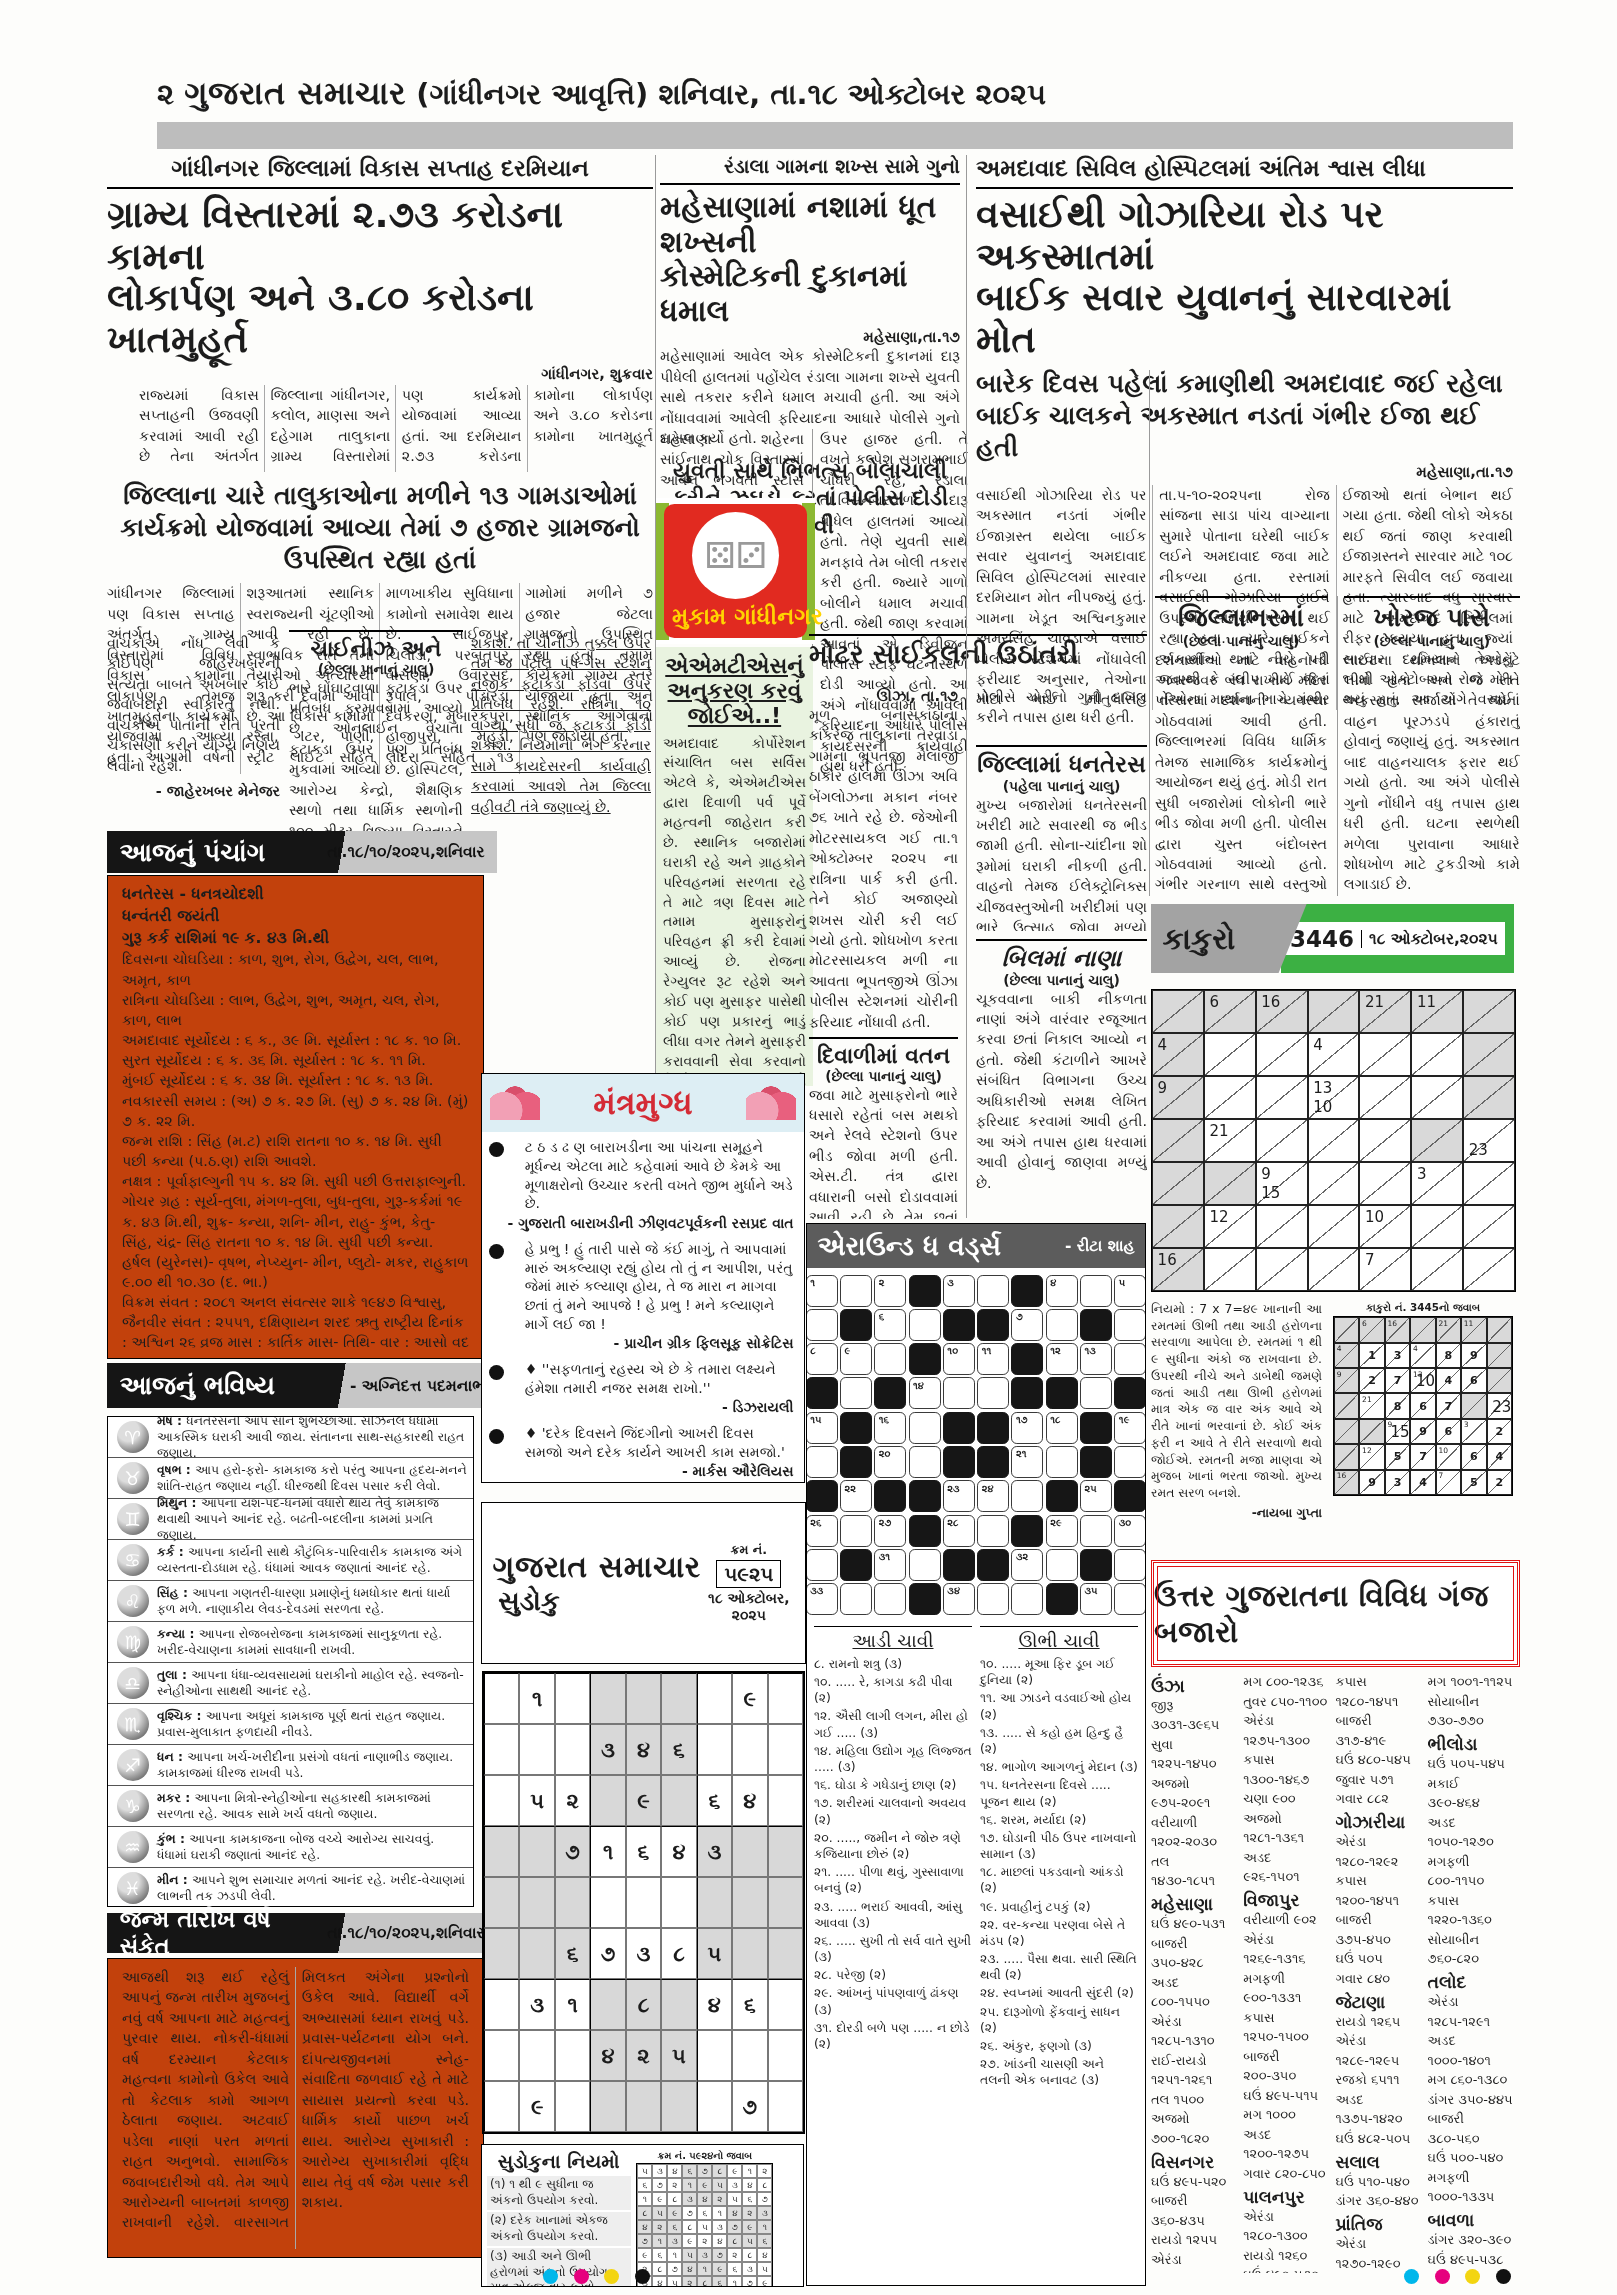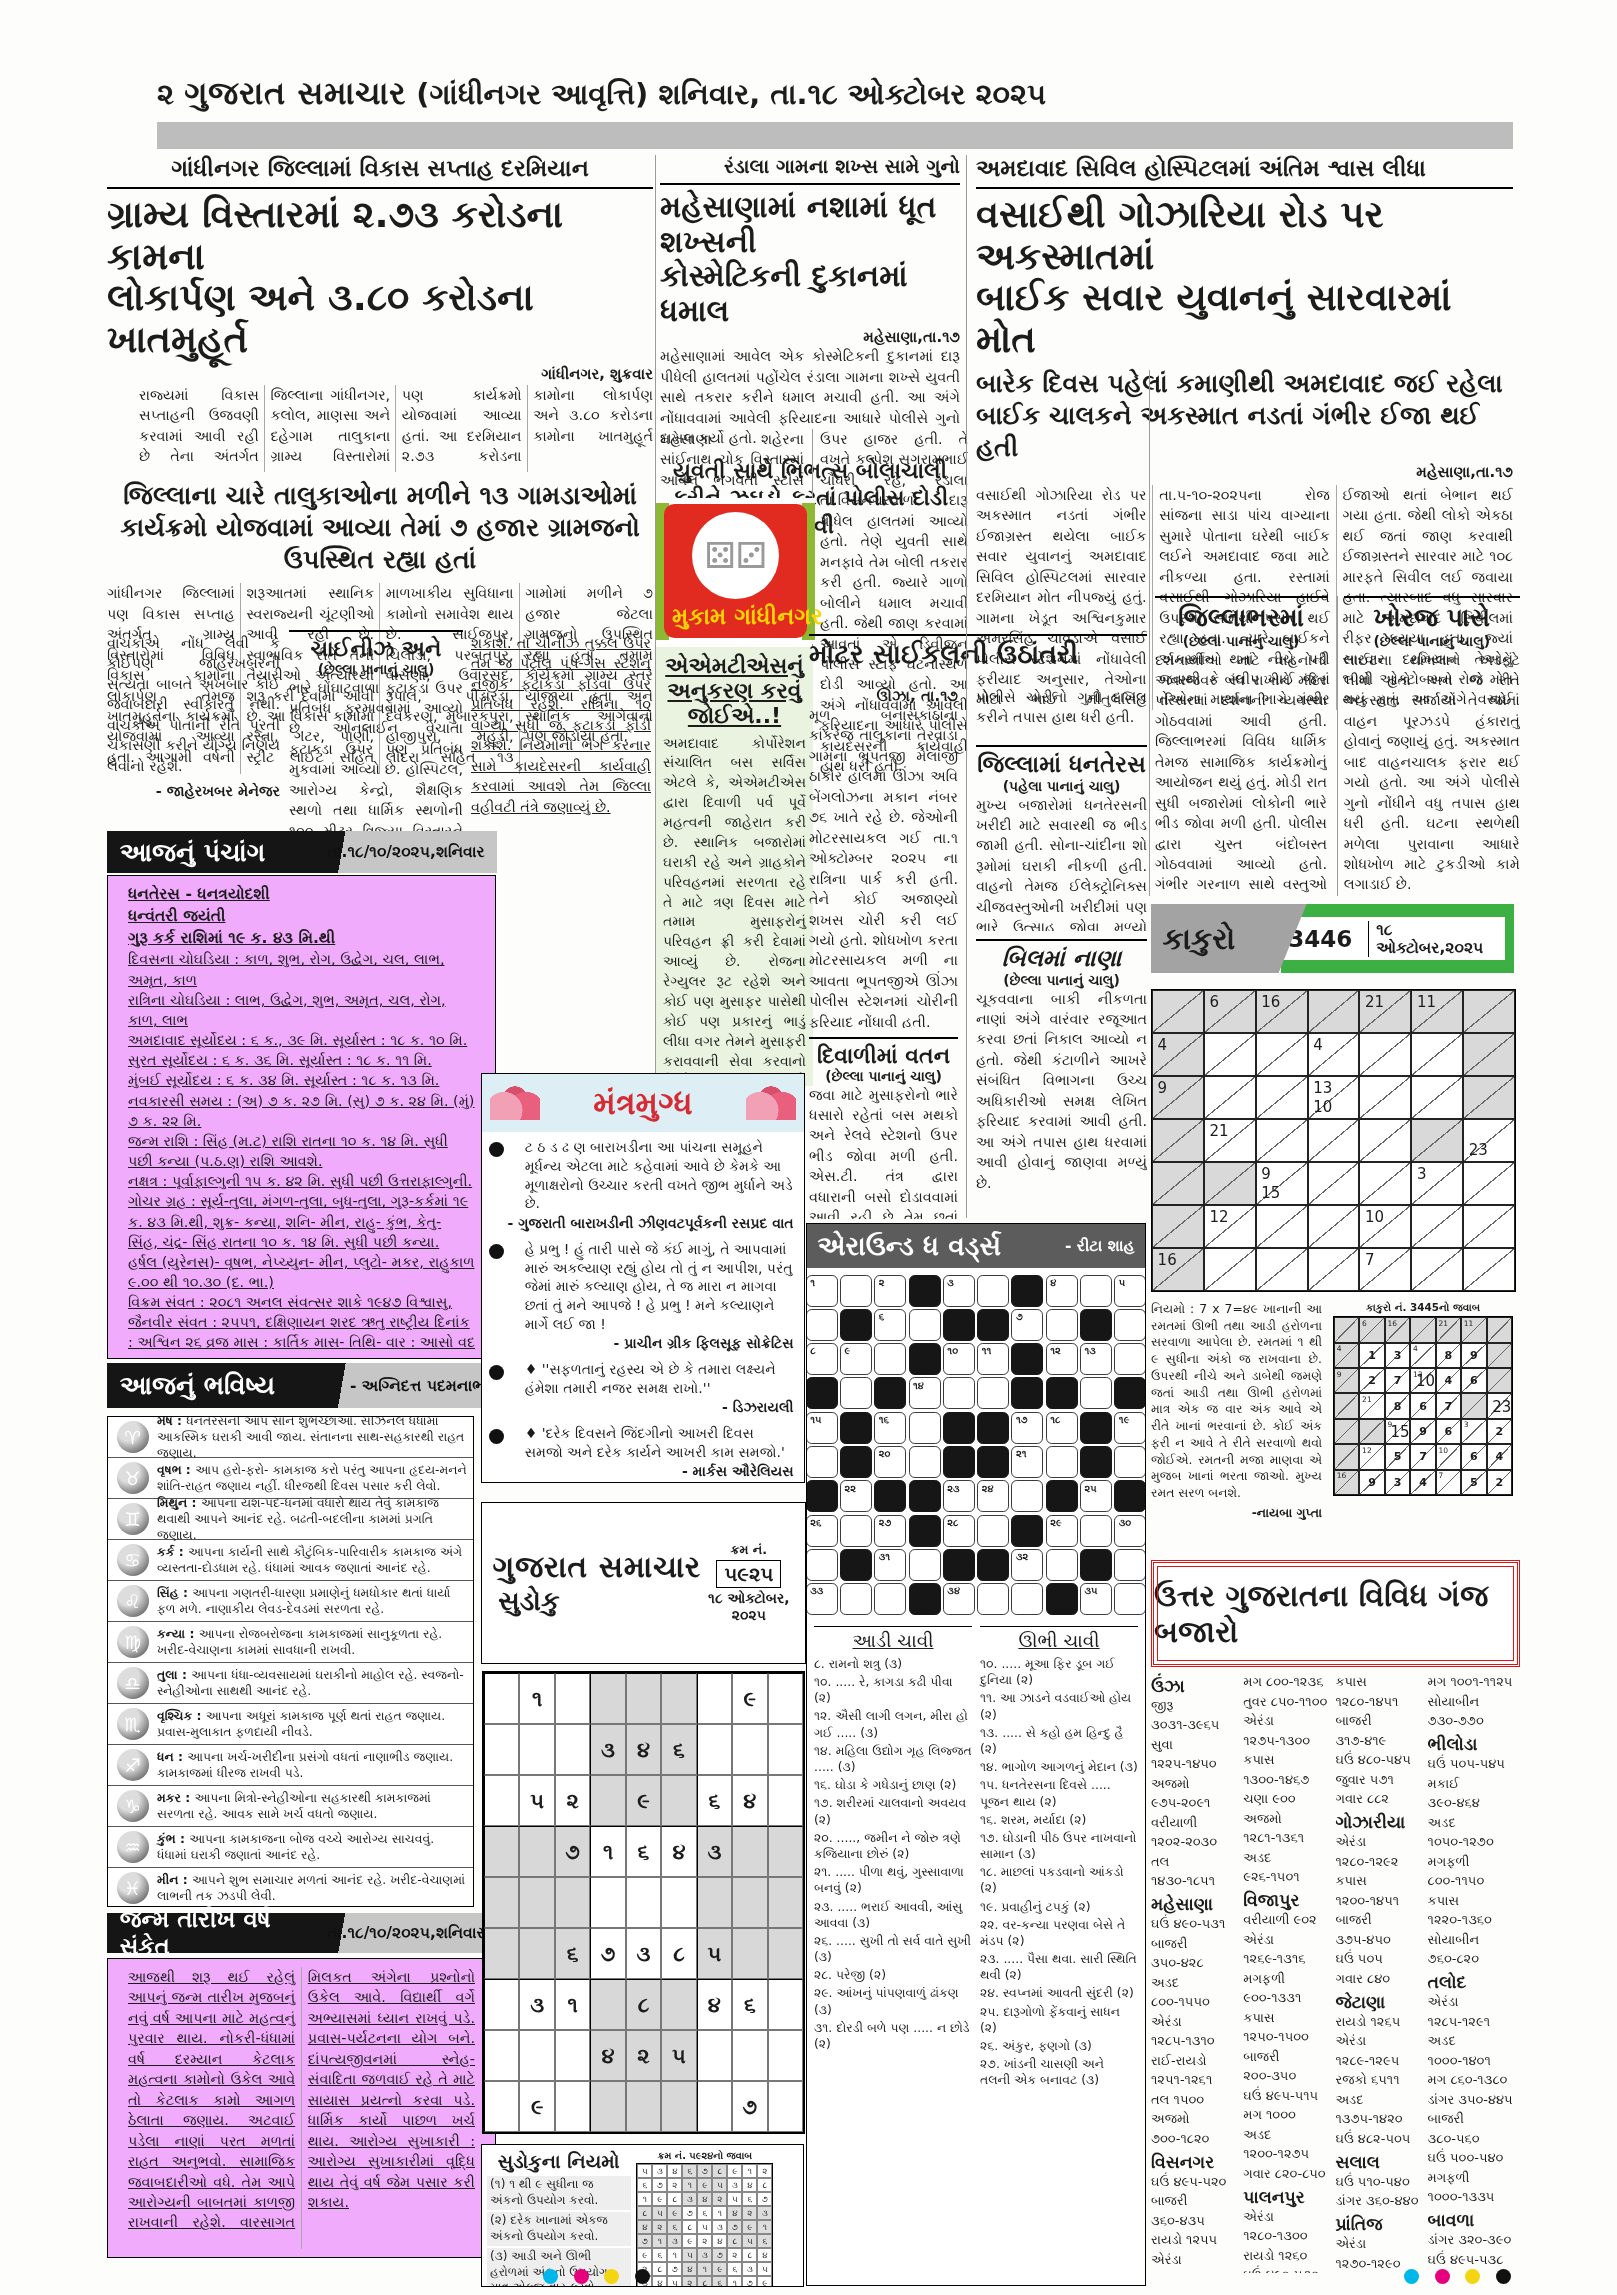--- a/index.html
+++ b/index.html
@@ -29,21 +29,21 @@
 
   .contnote{font-size:14px;font-weight:bold;text-align:center;}
   .midhdr{border-top:2.3px solid #000;font-size:25.4px;font-weight:bold;text-align:center;padding-top:3.5px;}
 
   
   .sec-hdr{background:linear-gradient(100deg,#151515 0 60%,#c6c6c6 60% 100%);
            display:flex;align-items:center;justify-content:space-between;padding:0 12.7px;}
   .sec-hdr .l{color:#fff;font-weight:bold;font-size:25.4px;}
   .sec-hdr .r{color:#111;font-weight:bold;font-size:15.6px;}
 
-  .boxed{border:1.7px solid #000;padding:8px 20px;background:#f0abfc;text-decoration:underline;}
+  .boxed{border:1.7px solid #000;padding:8px 14px;background:#c2410c;}
   .pan-line{font-size:14.4px;line-height:1.4;}
   .pan-line.b{font-size:15.6px;}
 
   
   .horo{border:1.7px solid #000;background:#fff;}
   .horo-row{display:flex;border-bottom:1.2px solid #555;height:40px;align-items:center;}
   .horo-row:last-child{border-bottom:none;}
   .horo-ic{flex:0 0 49px;display:flex;align-items:center;justify-content:center;}
   .horo-circ{width:32px;height:32px;border-radius:50%;background:radial-gradient(circle at 35% 30%,#ddd 0 35%,#555 90%);
              display:flex;align-items:center;justify-content:center;color:#fff;font-size:18.5px;}
@@ -103,21 +103,21 @@
   .clues{display:flex;gap:8px;padding:3.5px 7px;}
   .clue-col{flex:1;border-top:1.7px solid #000;padding-top:3.5px;}
   .clue-h{font-size:18.5px;font-weight:normal;text-align:center;text-decoration:underline;margin-bottom:3.5px;}
   .clue{font-size:12.4px;line-height:1.32;margin-bottom:1.7px;}
 
   
   .kak-hdr{display:flex;height:69px;}
   .kak-y{background:#a3a3a3;flex:0 0 144px;display:flex;align-items:center;padding-left:11.6px;
          clip-path:polygon(0 0,100% 0,82% 100%,0 100%);font-weight:900;font-size:30px;}
   .kak-g{background:#3cb043;flex:1;display:flex;align-items:center;justify-content:flex-end;padding-right:9.2px;margin-left:-25.4px;}
-  .kak-box{background:#fff;display:flex;align-items:center;padding:3.5px 7px;gap:16px;}
+  .kak-box{background:#fff;display:flex;align-items:center;padding:3.5px 7px;gap:7px;}
   .kak-no{font-weight:900;font-size:23px;font-family:"DejaVu Sans",sans-serif;}
   .kak-date{font-weight:bold;font-size:15.6px;border-left:1.7px solid #000;padding-left:7px;}
   .kak-grid{display:grid;grid-template-columns:repeat(7,1fr);border:1.7px solid #000;background:#fff;}
   .kak-cell{position:relative;border:0.9px solid #222;
      background-image:linear-gradient(to bottom right,transparent calc(50% - 0.6px),#666 calc(50% - 0.6px) calc(50% + 0.6px),transparent calc(50% + 0.6px));}
   .kak-cell.g{background-color:#d9d9d9;}
   .kak-t{position:absolute;top:2.3px;left:4.6px;font-size:15px;}
   .kak-b{position:absolute;bottom:2.3px;left:4.6px;font-size:15px;}
   .kak-rules{font-size:12.4px;line-height:1.35;}
   .kak-grid.mini .kak-t{font-size:7.5px;top:0.6px;left:1.7px;}

